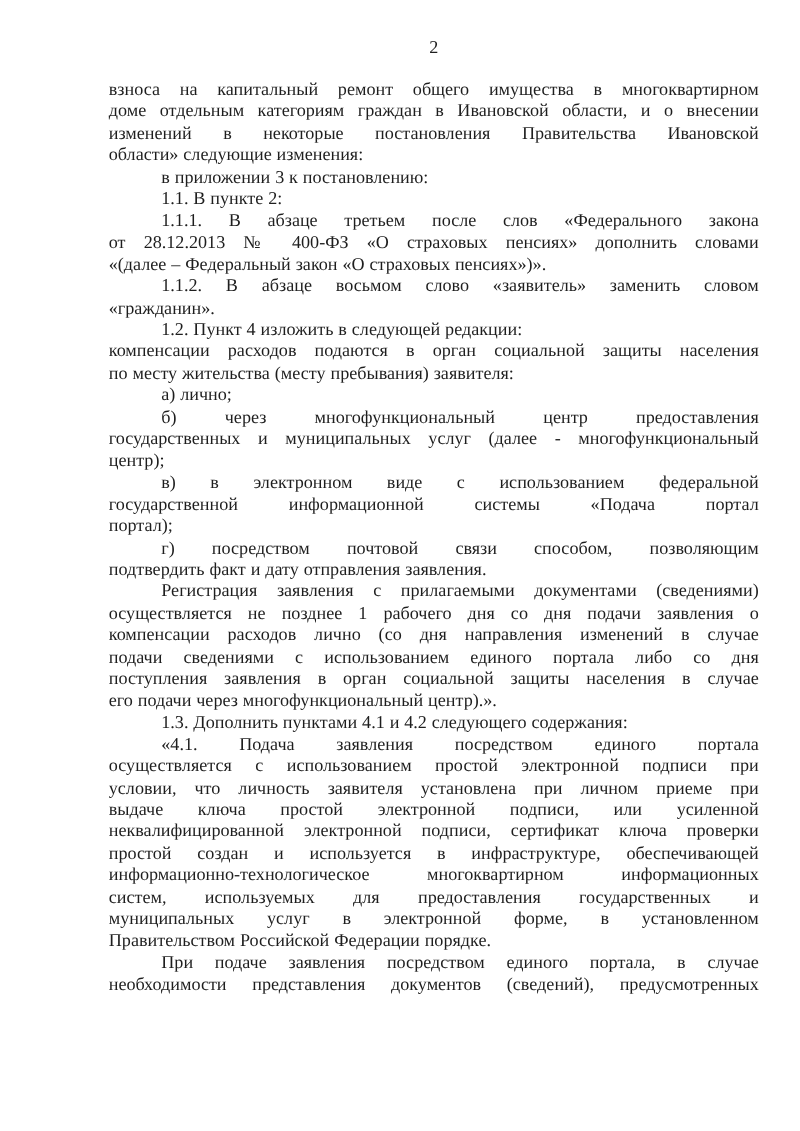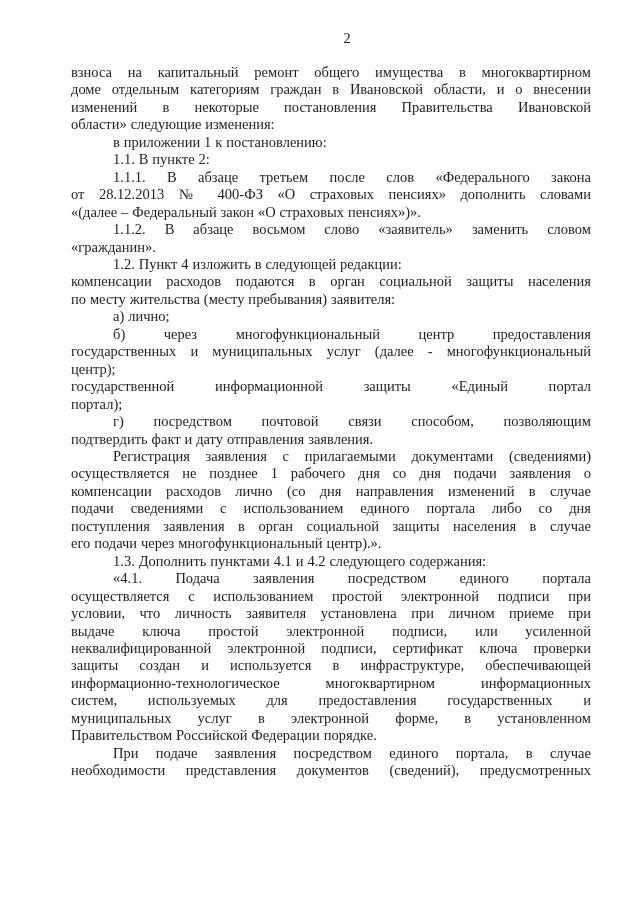--- a/index.html
+++ b/index.html
@@ -22,21 +22,21 @@
     top: 30px;
     left: 87px;
     width: 520px;
     text-align: center;
     font-size: 14.5px;
     line-height: 17px;
   }
   .text-block {
     position: absolute;
     top: 64px;
-    left: 71px;
+    left: 87px;
     width: 520px;
     font-size: 14.5px;
     line-height: 17.45px;
   }
   .paragraph {
     margin: 0;
     padding: 0;
   }
   .tline {
     text-align: justify;
@@ -56,21 +56,21 @@
 <div class="page">
   <div class="page-number">2</div>
   <div class="text-block" id="text-block">
       <div class="paragraph">
         <div class="tline">взноса на капитальный ремонт общего имущества в многоквартирном</div>
         <div class="tline">доме отдельным категориям граждан в Ивановской области, и о внесении</div>
         <div class="tline">изменений в некоторые постановления Правительства Ивановской</div>
         <div class="tline end">области» следующие изменения:</div>
       </div>
       <div class="paragraph">
-        <div class="tline end ind">в приложении 1 к постановлению:</div>
+        <div class="tline end ind">в приложении 3 к постановлению:</div>
       </div>
       <div class="paragraph">
         <div class="tline end ind">1.1. В пункте 2:</div>
       </div>
       <div class="paragraph">
         <div class="tline ind">1.1.1. В абзаце третьем после слов «Федерального закона</div>
         <div class="tline">от 28.12.2013 № 400-ФЗ «О страховых пенсиях» дополнить словами</div>
         <div class="tline end">«(далее – Федеральный закон «О страховых пенсиях»)».</div>
       </div>
       <div class="paragraph">
@@ -86,21 +86,22 @@
       </div>
       <div class="paragraph">
         <div class="tline end ind">а) лично;</div>
       </div>
       <div class="paragraph">
         <div class="tline ind">б) через многофункциональный центр предоставления</div>
         <div class="tline">государственных и муниципальных услуг (далее - многофункциональный</div>
         <div class="tline end">центр);</div>
       </div>
       <div class="paragraph">
-        <div class="tline">государственной информационной защиты «Единый портал</div>
+        <div class="tline ind">в) в электронном виде с использованием федеральной</div>
+        <div class="tline">государственной информационной системы «Подача портал</div>
         <div class="tline end">портал);</div>
       </div>
       <div class="paragraph">
         <div class="tline ind">г) посредством почтовой связи способом, позволяющим</div>
         <div class="tline end">подтвердить факт и дату отправления заявления.</div>
       </div>
       <div class="paragraph">
         <div class="tline ind">Регистрация заявления с прилагаемыми документами (сведениями)</div>
         <div class="tline">осуществляется не позднее 1 рабочего дня со дня подачи заявления о</div>
         <div class="tline">компенсации расходов лично (со дня направления изменений в случае</div>
@@ -110,21 +111,21 @@
       </div>
       <div class="paragraph">
         <div class="tline end ind">1.3. Дополнить пунктами 4.1 и 4.2 следующего содержания:</div>
       </div>
       <div class="paragraph">
         <div class="tline ind">«4.1. Подача заявления посредством единого портала</div>
         <div class="tline">осуществляется с использованием простой электронной подписи при</div>
         <div class="tline">условии, что личность заявителя установлена при личном приеме при</div>
         <div class="tline">выдаче ключа простой электронной подписи, или усиленной</div>
         <div class="tline">неквалифицированной электронной подписи, сертификат ключа проверки</div>
-        <div class="tline">защиты создан и используется в инфраструктуре, обеспечивающей</div>
+        <div class="tline">простой создан и используется в инфраструктуре, обеспечивающей</div>
         <div class="tline">информационно-технологическое многоквартирном информационных</div>
         <div class="tline">систем, используемых для предоставления государственных и</div>
         <div class="tline">муниципальных услуг в электронной форме, в установленном</div>
         <div class="tline end">Правительством Российской Федерации порядке.</div>
       </div>
       <div class="paragraph">
         <div class="tline ind">При подаче заявления посредством единого портала, в случае</div>
         <div class="tline">необходимости представления документов (сведений), предусмотренных</div>
       </div>
     </div>

